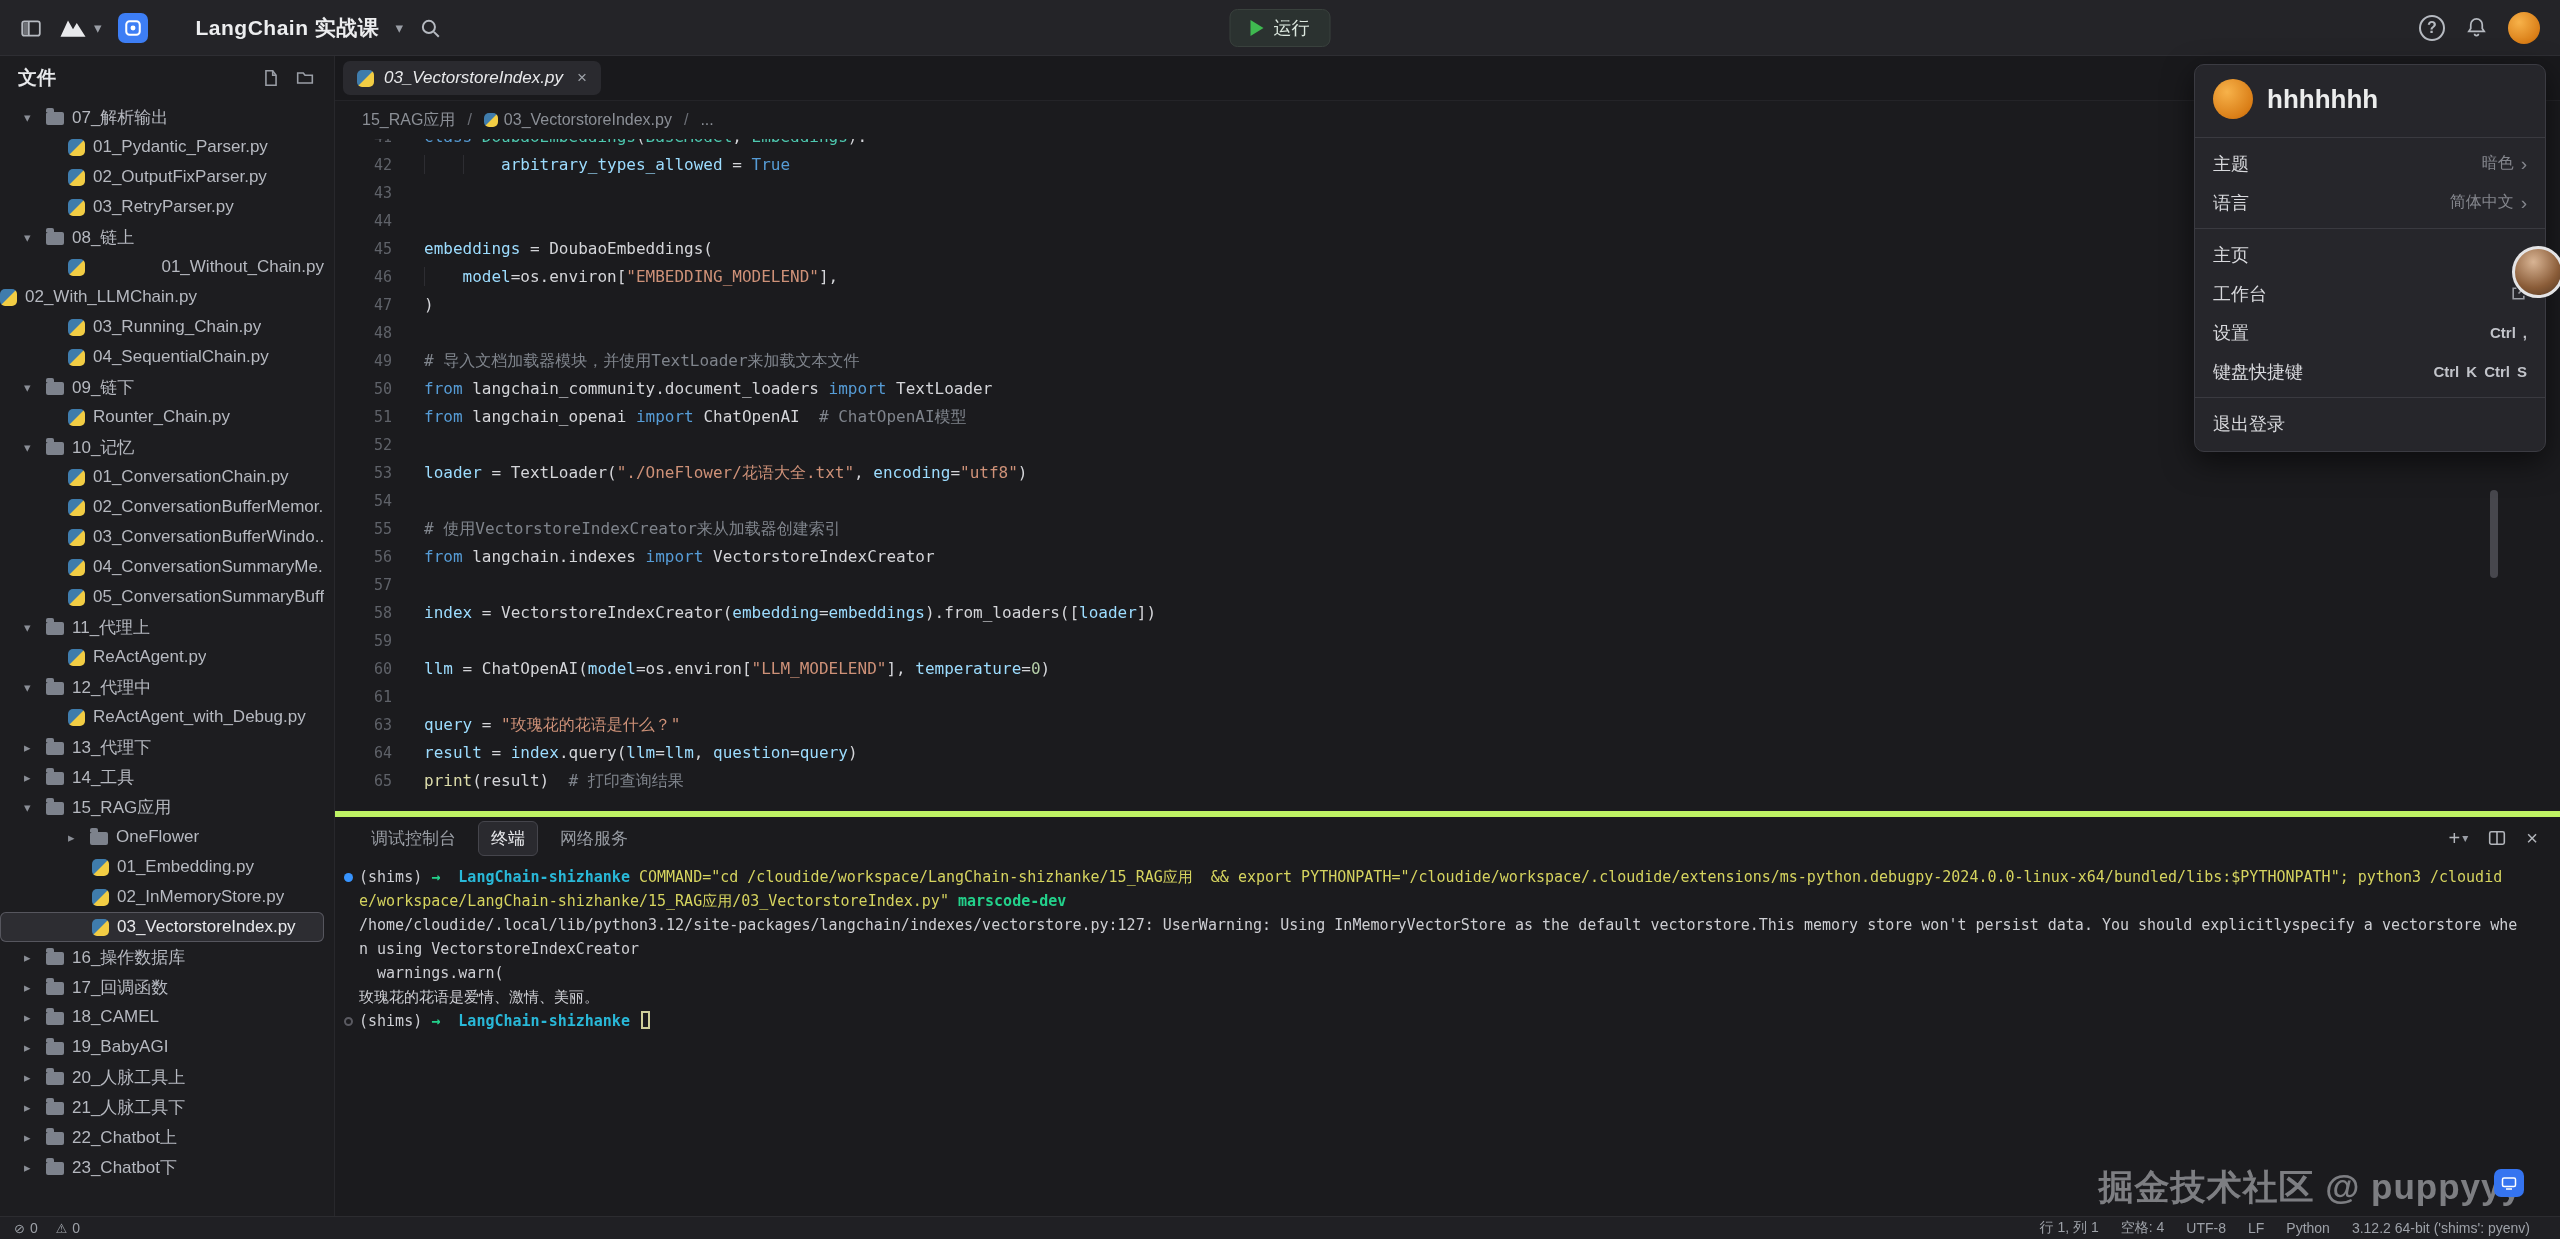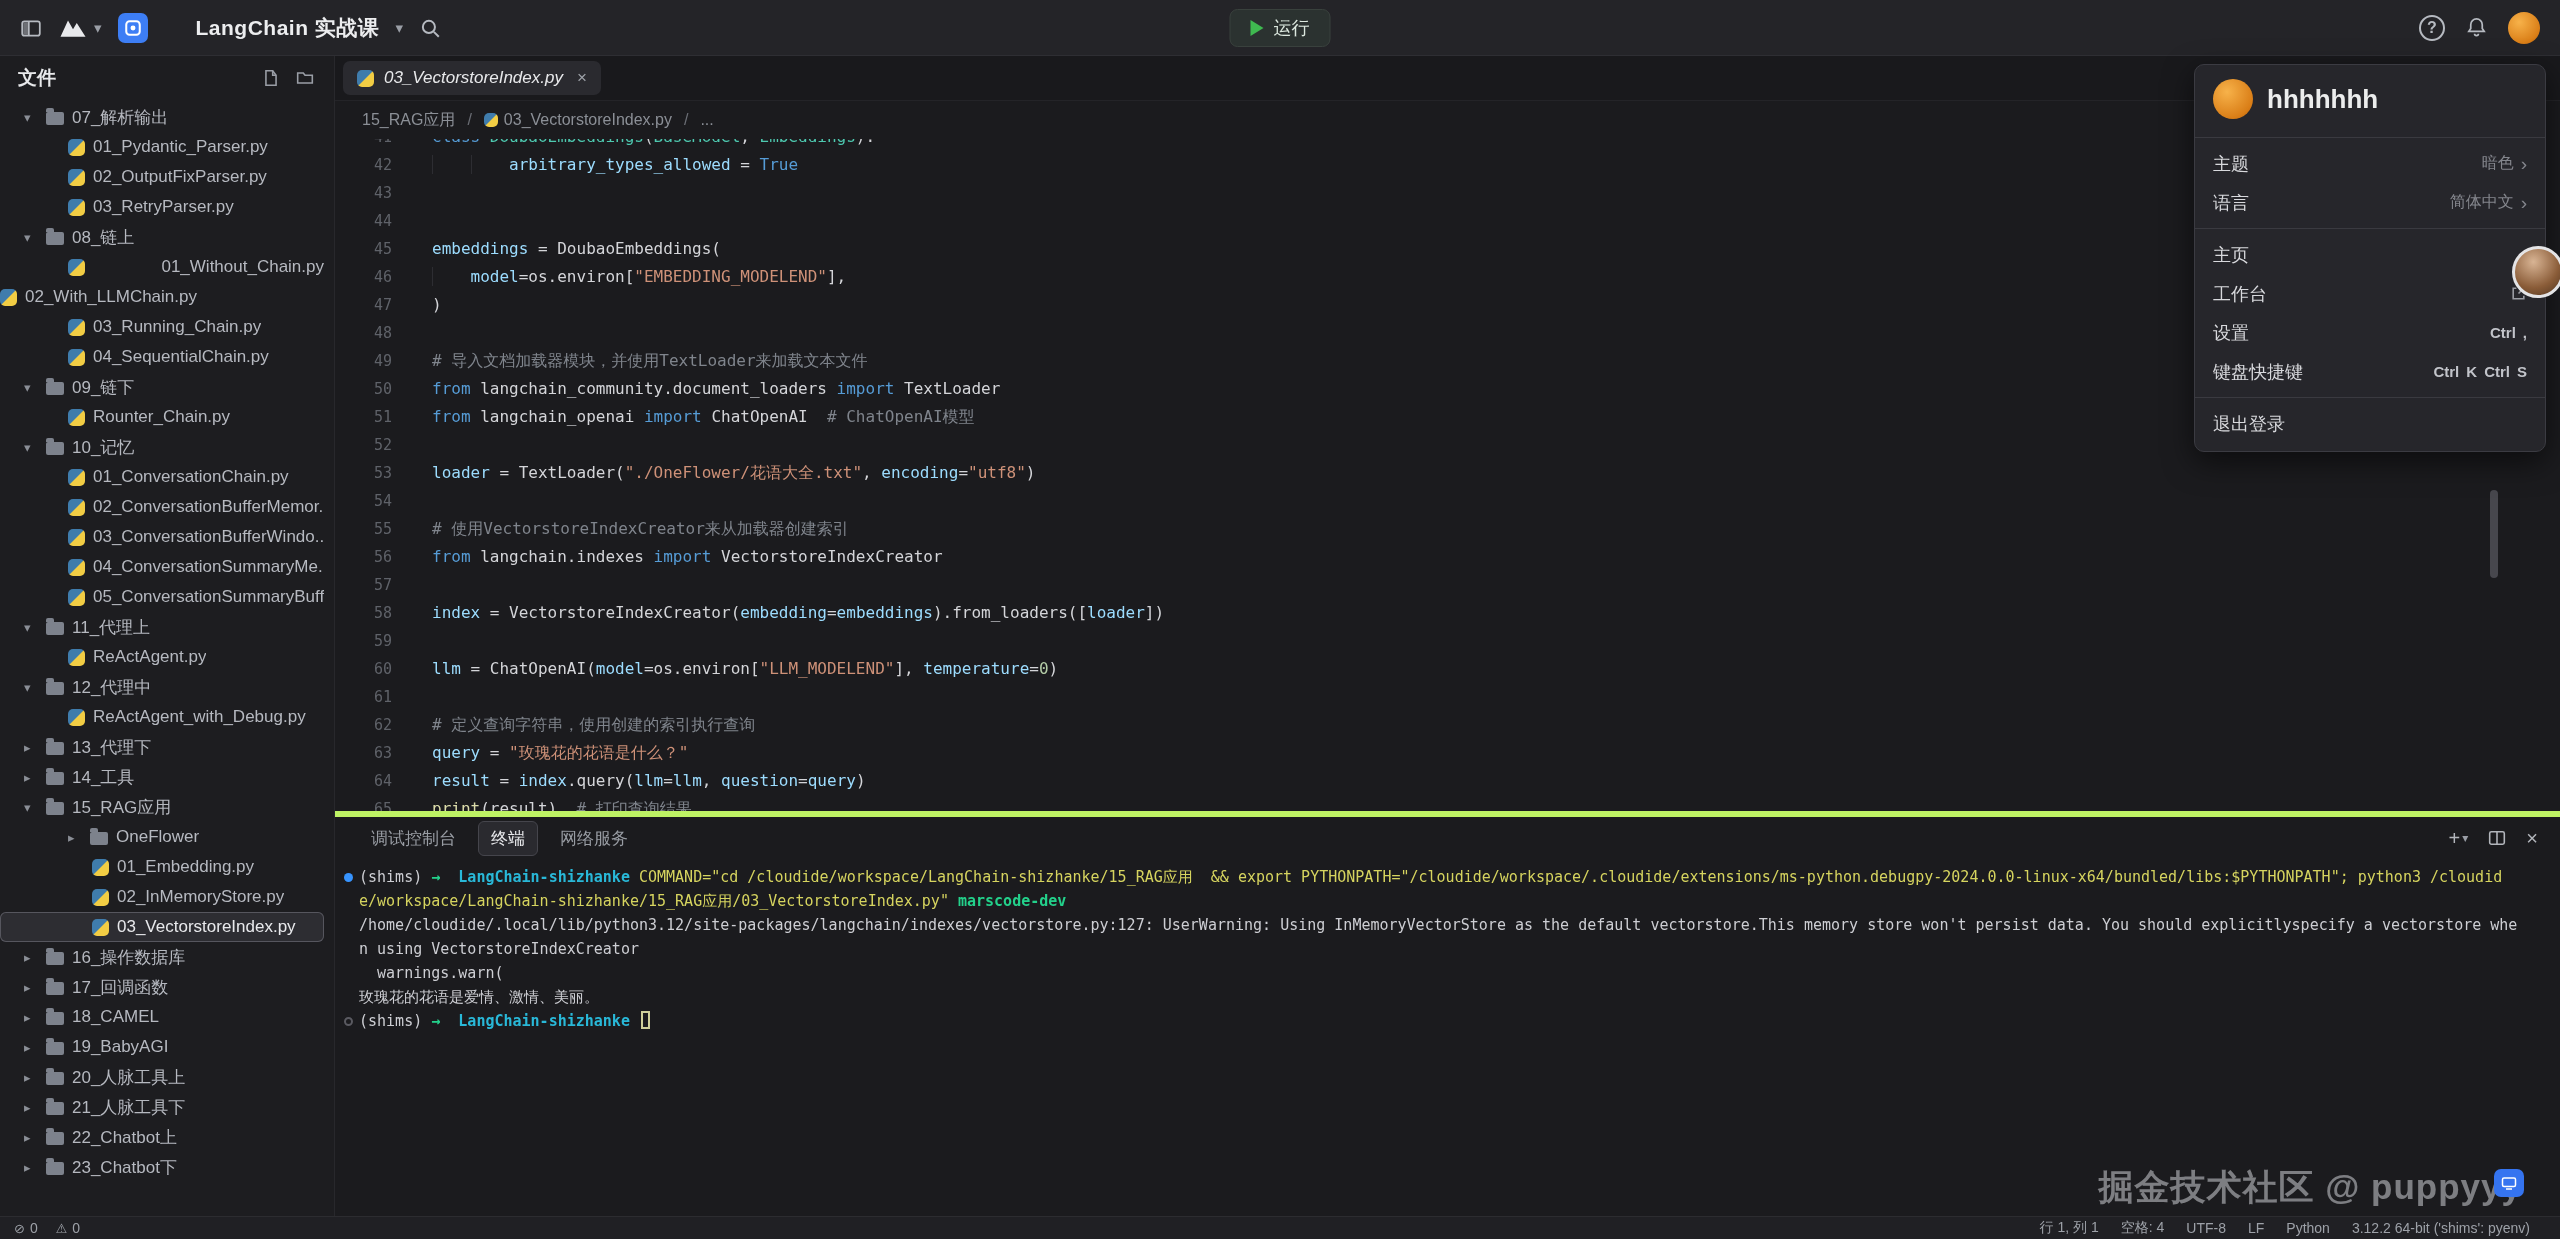--- a/index.html
+++ b/index.html
@@ -45,21 +45,21 @@
   .editor-top { position:absolute; left:335px; top:56px; right:0; height:755px; background:#1b1b1e; overflow:hidden; }
   .tabstrip { height:45px; background:#19191c; border-bottom:1px solid #242428; display:flex; align-items:center; padding-left:8px; }
   .tab { display:flex; align-items:center; gap:10px; background:#2a2a2f; border-radius:7px; height:34px; padding:0 14px; cursor:pointer; }
   .tab .py-icon { margin-right:0; }
   .tab-label { font-style:italic; color:#e8e9eb; font-size:17px; }
   .tab-close { color:#9da1a8; font-size:17px; margin-left:4px; }
   .breadcrumb { height:38px; display:flex; align-items:center; padding-left:27px; gap:12px; font-size:16px; color:#8b8f96; }
   .bc-item { display:flex; align-items:center; cursor:pointer; }
   .bc-sep { color:#6b6e75; }
   .code-area { position:relative; height:672px; overflow:hidden; }
-  .code-line { display:flex; height:28px; line-height:28px; font-family:"DejaVu Sans Mono","Liberation Mono",monospace; font-size:16px; white-space:pre;gap:8px; }
+  .code-line { display:flex; height:28px; line-height:28px; font-family:"DejaVu Sans Mono","Liberation Mono",monospace; font-size:16px; white-space:pre; }
   #code-lines { margin-top:-16px; }
   .ln { width:57px; flex:none; text-align:right; color:#5f6269; font-size:15px; }
   .code-text { padding-left:32px; }
   .tk-txt { color:#d4d5d9; } .tk-kw { color:#569cd6; } .tk-kwb { color:#569cd6; }
   .tk-cls { color:#4ec9b0; } .tk-var { color:#9cdcfe; } .tk-str { color:#ce9178; }
   .tk-com { color:#7f848c; } .tk-num { color:#b5cea8; } .tk-fn { color:#dcdcaa; }
   .tk-ind { box-shadow:inset 1px 0 0 #2d2d32; }
   .editor-scrollbar { position:absolute; right:62px; top:351px; width:8px; height:88px; background:#47474d; border-radius:4px; }
 
   
@@ -385,21 +385,20 @@
           <div class="code-line"><span class="ln">52</span><span class="code-text"></span></div>
           <div class="code-line"><span class="ln">53</span><span class="code-text"><span class="tk-var">loader</span><span class="tk-txt"> = TextLoader(</span><span class="tk-str">"./OneFlower/花语大全.txt"</span><span class="tk-txt">, </span><span class="tk-var">encoding</span><span class="tk-txt">=</span><span class="tk-str">"utf8"</span><span class="tk-txt">)</span></span></div>
           <div class="code-line"><span class="ln">54</span><span class="code-text"></span></div>
           <div class="code-line"><span class="ln">55</span><span class="code-text"><span class="tk-com"># 使用VectorstoreIndexCreator来从加载器创建索引</span></span></div>
           <div class="code-line"><span class="ln">56</span><span class="code-text"><span class="tk-kw">from </span><span class="tk-txt">langchain.indexes </span><span class="tk-kw">import </span><span class="tk-txt">VectorstoreIndexCreator</span></span></div>
           <div class="code-line"><span class="ln">57</span><span class="code-text"></span></div>
           <div class="code-line"><span class="ln">58</span><span class="code-text"><span class="tk-var">index</span><span class="tk-txt"> = VectorstoreIndexCreator(</span><span class="tk-var">embedding</span><span class="tk-txt">=</span><span class="tk-var">embeddings</span><span class="tk-txt">).from_loaders([</span><span class="tk-var">loader</span><span class="tk-txt">])</span></span></div>
           <div class="code-line"><span class="ln">59</span><span class="code-text"></span></div>
           <div class="code-line"><span class="ln">60</span><span class="code-text"><span class="tk-var">llm</span><span class="tk-txt"> = ChatOpenAI(</span><span class="tk-var">model</span><span class="tk-txt">=os.environ[</span><span class="tk-str">"LLM_MODELEND"</span><span class="tk-txt">], </span><span class="tk-var">temperature</span><span class="tk-txt">=</span><span class="tk-num">0</span><span class="tk-txt">)</span></span></div>
           <div class="code-line"><span class="ln">61</span><span class="code-text"></span></div>
-          <div class="code-line"><span class="ln">62</span><span class="code-text"><span class="tk-com"># 定义查询字符串，使用创建的索引执行查询</span></span></div>
           <div class="code-line"><span class="ln">63</span><span class="code-text"><span class="tk-var">query</span><span class="tk-txt"> = </span><span class="tk-str">"玫瑰花的花语是什么？"</span></span></div>
           <div class="code-line"><span class="ln">64</span><span class="code-text"><span class="tk-var">result</span><span class="tk-txt"> = </span><span class="tk-var">index</span><span class="tk-txt">.query(</span><span class="tk-var">llm</span><span class="tk-txt">=</span><span class="tk-var">llm</span><span class="tk-txt">, </span><span class="tk-var">question</span><span class="tk-txt">=</span><span class="tk-var">query</span><span class="tk-txt">)</span></span></div>
           <div class="code-line"><span class="ln">65</span><span class="code-text"><span class="tk-fn">print</span><span class="tk-txt">(result)  </span><span class="tk-com"># 打印查询结果</span></span></div>
         </div>
       <div class="editor-scrollbar"></div>
     </div>
   </section>
 
   <section class="panel">
     <div class="panel-header">

